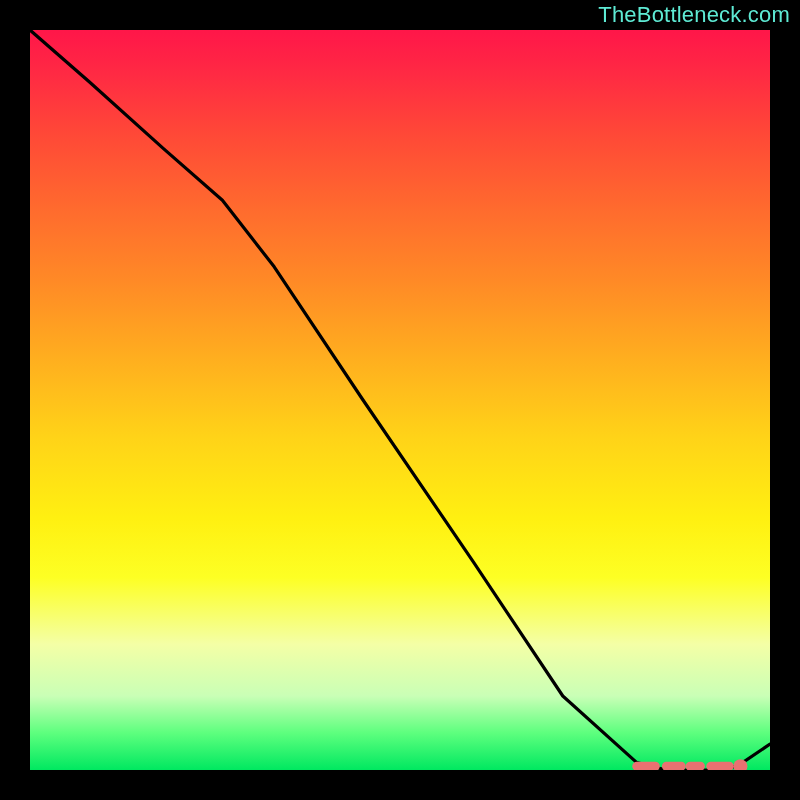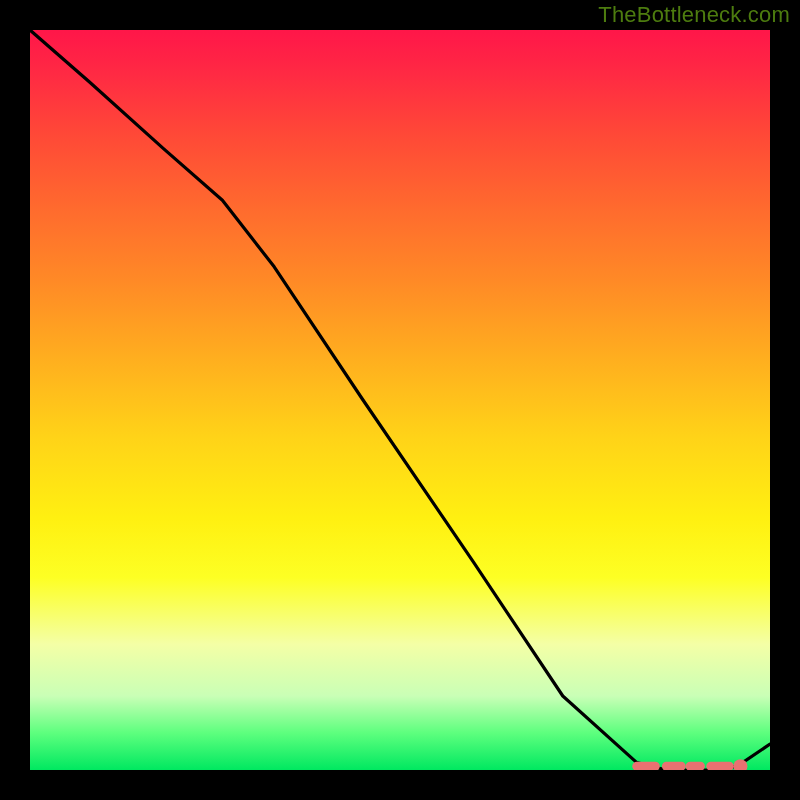--- a/index.html
+++ b/index.html
@@ -14,21 +14,21 @@
   .frame {
     position: relative;
     width: 800px;
     height: 800px;
     background: #000;
   }
   .watermark {
     position: absolute;
     top: 2px;
     right: 10px;
-    color: #4d7c0f;
+    color: #5eead4;
     font-size: 22px;
     font-weight: 500;
     letter-spacing: 0.2px;
     z-index: 5;
   }
   .plot {
     position: absolute;
     left: 30px;
     top: 30px;
     width: 740px;

